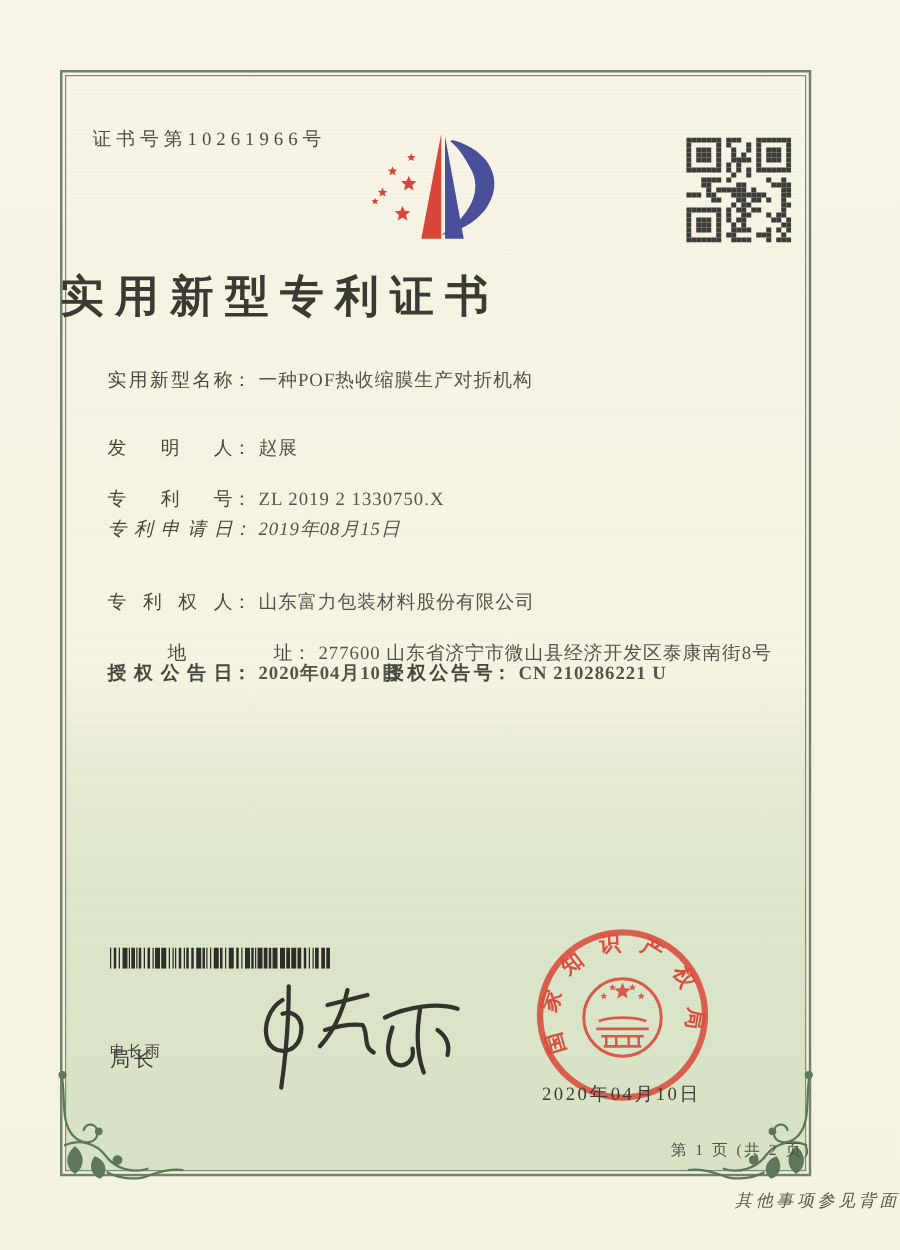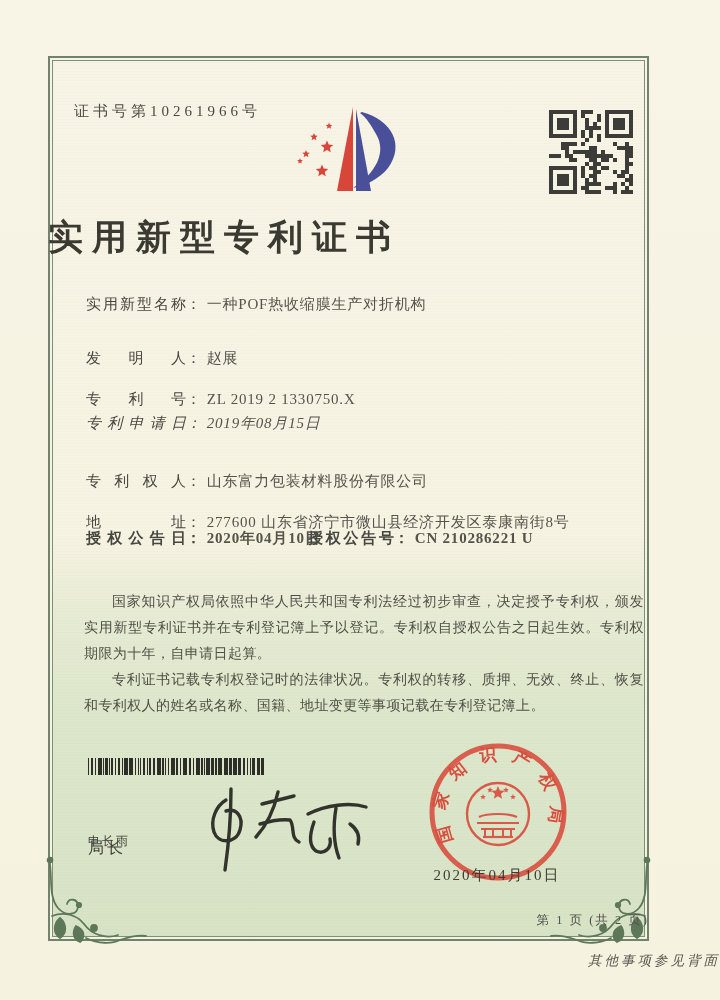--- a/index.html
+++ b/index.html
@@ -320,38 +320,34 @@
     <span class="fvalue">ZL 2019 2 1330750.X</span>
   </div>
   <div class="abs frow" style="top:414px;font-style:italic;">
     <span class="flabel">专利申请日</span><span class="fcolon">：</span>
     <span class="fvalue">2019年08月15日</span>
   </div>
   <div class="abs frow" style="top:472px;">
     <span class="flabel">专利权人</span><span class="fcolon">：</span>
     <span class="fvalue">山东富力包装材料股份有限公司</span>
   </div>
-  <div class="abs frow" style="top:513px;">
+  <div class="abs frow" style="top:513px;margin-left:48px;">
     <span class="flabel">地址</span><span class="fcolon">：</span>
     <span class="fvalue">277600 山东省济宁市微山县经济开发区泰康南街8号</span>
   </div>
 
   <div class="abs frow" style="top:529px;font-weight:bold;">
     <span class="flabel">授权公告日</span><span class="fcolon">：</span>
     <span class="fvalue">2020年04月10日</span>
     <span class="grant2">
       <span class="flabel" style="width:86px;">授权公告号</span><span class="fcolon">：</span>
       <span class="fvalue">CN 210286221 U</span>
     </span>
   </div>
 
-  <div class="abs paras">
-    <p>国家知识产权局依照中华人民共和国专利法经过初步审查，决定授予专利权，颁发实用新型专利证书并在专利登记簿上予以登记。专利权自授权公告之日起生效。专利权期限为十年，自申请日起算。</p>
-    <p>专利证书记载专利权登记时的法律状况。专利权的转移、质押、无效、终止、恢复和专利权人的姓名或名称、国籍、地址变更等事项记载在专利登记簿上。</p>
-  </div>
 
   <svg class="abs barcode" id="barcode-svg" viewBox="0 0 178 17">
       <rect x="0" y="0" width="1" height="17" fill="#2e2e29"></rect>
       <rect x="3" y="0" width="2" height="17" fill="#2e2e29"></rect>
       <rect x="7" y="0" width="1" height="17" fill="#2e2e29"></rect>
       <rect x="10" y="0" width="4" height="17" fill="#2e2e29"></rect>
       <rect x="15" y="0" width="1" height="17" fill="#2e2e29"></rect>
       <rect x="17" y="0" width="3" height="17" fill="#2e2e29"></rect>
       <rect x="21" y="0" width="1" height="17" fill="#2e2e29"></rect>
       <rect x="23" y="0" width="2" height="17" fill="#2e2e29"></rect>

